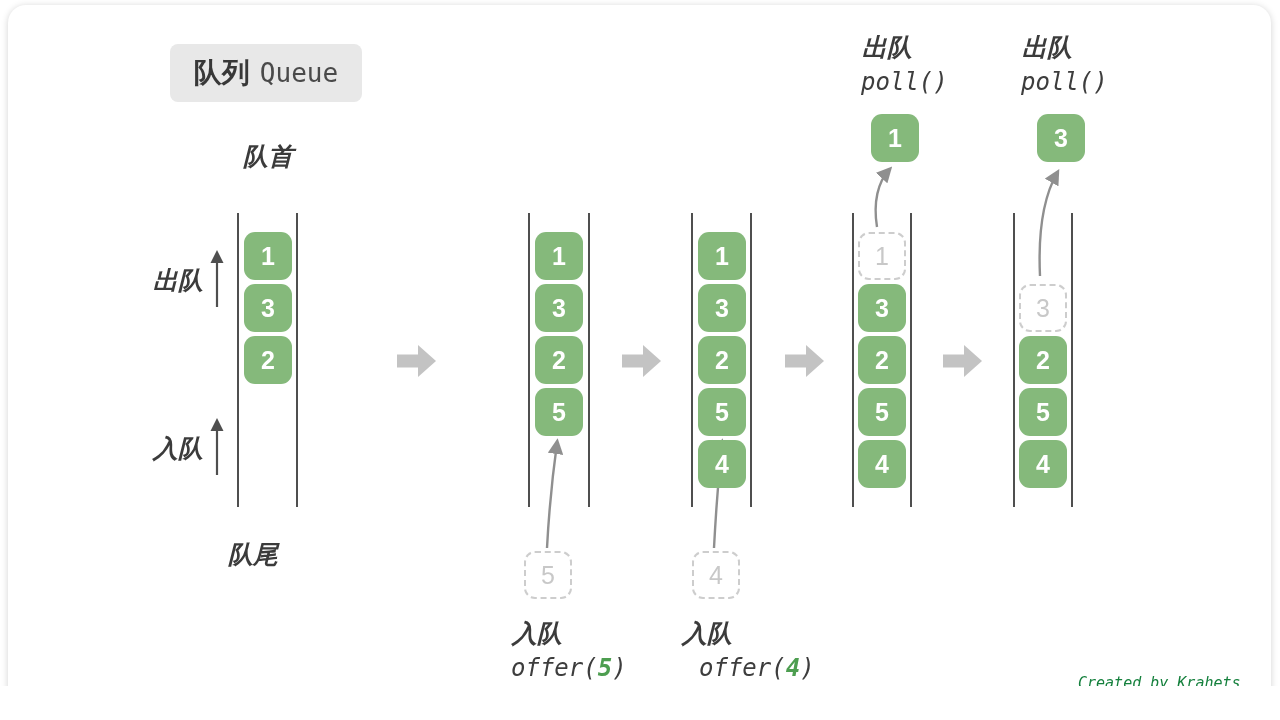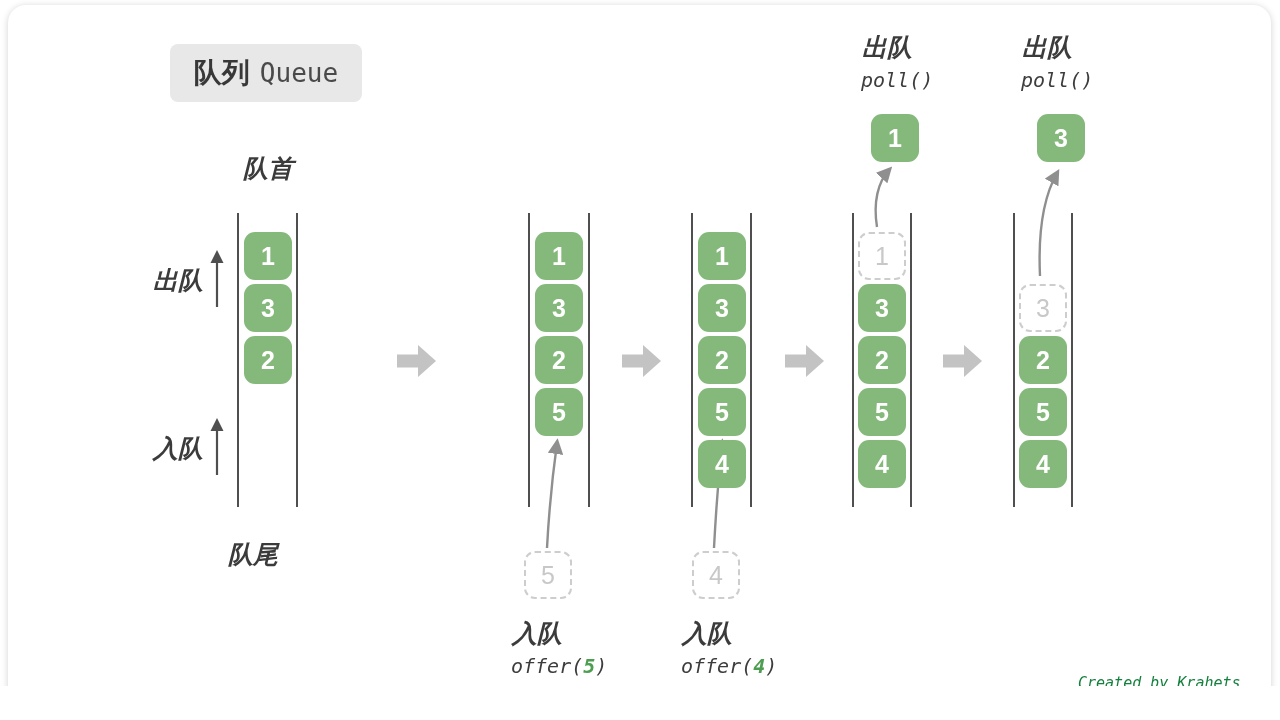--- a/index.html
+++ b/index.html
@@ -16,21 +16,21 @@
   .abs { position:absolute;font-style:italic; }
   .title-badge {
     position:absolute; left:170px; top:44px; width:192px; height:58px;
     background:#e8e8e8; border-radius:8px;
     display:flex; align-items:center; justify-content:center; gap:10px;
   }
   .title-zh { font-size:28px; font-weight:700; color:#383838; }
   .mono { font-family:"DejaVu Sans Mono","Liberation Mono",monospace; }
   .title-en { font-size:26px; color:#4a4a4a; }
   .zh-label { font-size:25px; font-weight:700; color:#3b3b3b; white-space:nowrap; }
-  .op-code { font-size:20px; color:#3d3d3d; white-space:nowrap;text-align:right; }
+  .op-code { font-size:24px; color:#3d3d3d; white-space:nowrap;text-align:right; }
   .op-code .arg { color:#4d9e50; font-weight:700; }
   .wall { position:absolute; width:2px; height:294px; top:213px; background:#4f4f4f; }
   .qbox {
     position:absolute; width:48px; height:48px; border-radius:11px;
     background:#85b97b; color:#ffffff;
     display:flex; align-items:center; justify-content:center;
     font-size:25px; font-weight:700;
   }
   .qbox.ghost {
     background:#ffffff; border:2px dashed #cdcdcd; box-sizing:border-box;
@@ -46,21 +46,21 @@
 <body>
 
 <div class="stage">
   <div class="card"></div>
 
   <div class="title-badge">
     <span class="title-zh">队列</span>
     <span class="title-en mono">Queue</span>
   </div>
 
-  <div class="abs zh-label" style="left:243px; top:152px;">队首</div>
+  <div class="abs zh-label" style="left:243px; top:140px;">队首</div>
   <div class="abs zh-label" style="left:228px; top:538px;">队尾</div>
   <div class="abs zh-label" style="left:153px; top:264px;">出队</div>
   <div class="abs zh-label" style="left:153px; top:432px;">入队</div>
 
   <svg class="overlay" width="1280" height="720" viewBox="0 0 1280 720">
     <defs>
       <marker id="mGray" viewBox="0 0 10 10" refX="7" refY="5" markerWidth="6.5" markerHeight="6.5" orient="auto-start-reverse">
         <path d="M0,0 L10,5 L0,10 z" fill="#8f8f8f"></path>
       </marker>
       <marker id="mDark" viewBox="0 0 10 10" refX="7" refY="5" markerWidth="6" markerHeight="6" orient="auto-start-reverse">
@@ -108,21 +108,21 @@
   <div>
     <div class="wall" style="left:691px;"></div>
     <div class="wall" style="left:750px;"></div>
     <div class="qbox" style="left:698px; top:232px;">1</div>
     <div class="qbox" style="left:698px; top:284px;">3</div>
     <div class="qbox" style="left:698px; top:336px;">2</div>
     <div class="qbox" style="left:698px; top:388px;">5</div>
     <div class="qbox" style="left:698px; top:440px;">4</div>
     <div class="qbox ghost" style="left:692px; top:551px;">4</div>
     <div class="abs zh-label" style="left:682px; top:617px;">入队</div>
-    <div class="abs op-code mono" style="left:681px; top:654px;">
+    <div class="abs op-code mono" style="left:699px; top:654px;">
       <span>offer(</span><span class="arg">4</span><span>)</span>
     </div>
   </div>
 
   <div>
     <div class="wall" style="left:852px;"></div>
     <div class="wall" style="left:910px;"></div>
     <div class="qbox ghost" style="left:858px; top:232px;">1</div>
     <div class="qbox" style="left:858px; top:284px;">3</div>
     <div class="qbox" style="left:858px; top:336px;">2</div>

